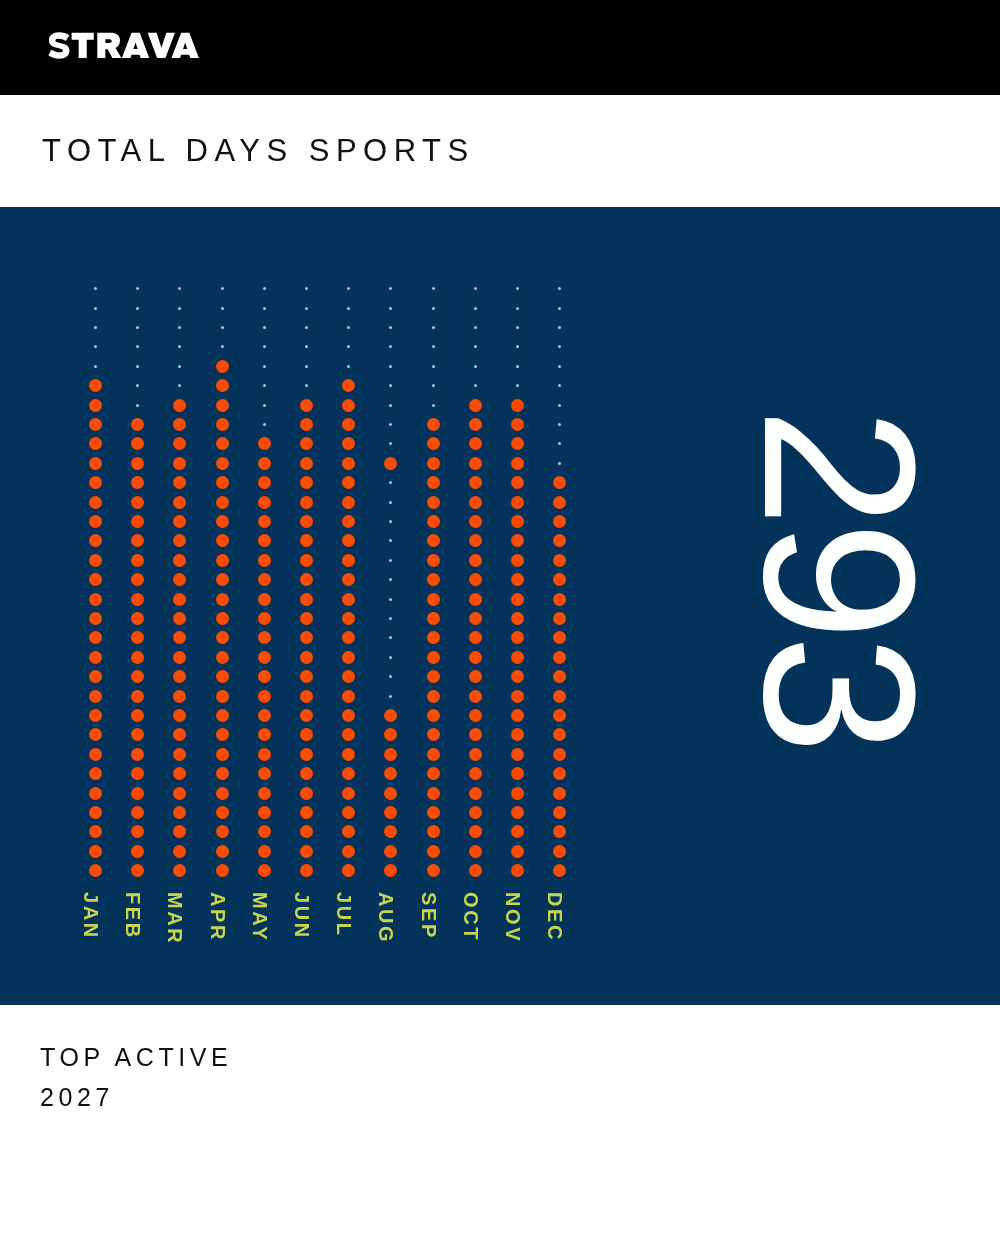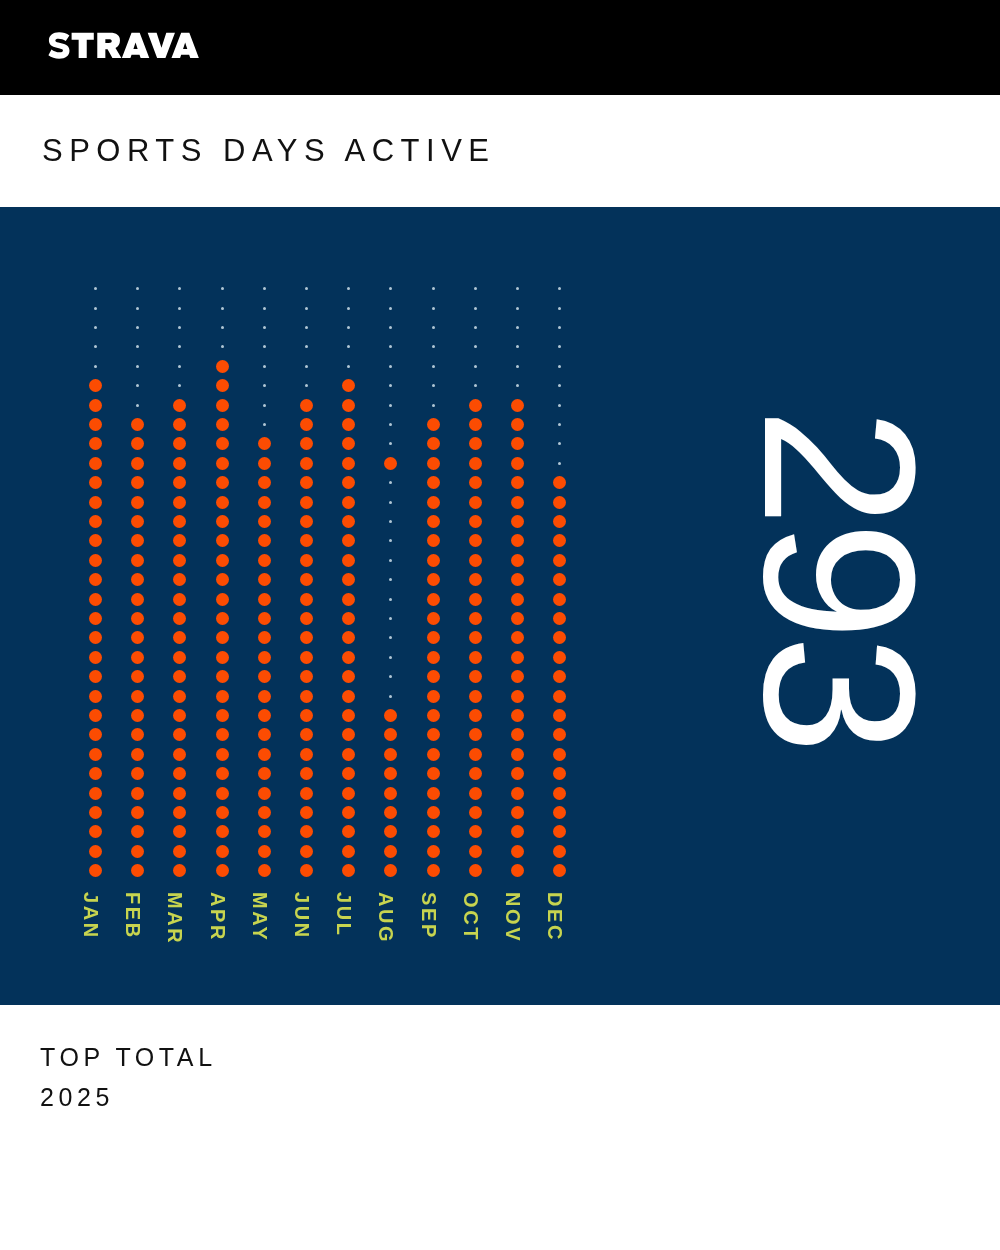--- a/index.html
+++ b/index.html
@@ -94,21 +94,21 @@
         <path d="M39.6 31.8h9.5V10.3h8.3V2.2H31.3v8.1h8.3z"></path>
         <path d="M61.5 31.8H71V21.5h2.6l5.7 10.3h10.6l-7-11.7c3.4-1.7 5.3-4.9 5.3-9 0-5.9-4.2-8.9-11.6-8.9H61.5zm9.5-17.6v-4.6h4.2c2.2 0 3.3.7 3.3 2.3 0 1.6-1.1 2.3-3.3 2.3z"></path>
         <path d="M90.4 31.8h10.1l1.3-3.9h9.4l1.3 3.9h10.2L111.4 2.2h-9.6zm13.6-10.6l2.5-7.7 2.5 7.7z"></path>
         <path d="M131.9 31.8h9.8l11.2-29.6h-10.2l-5.7 17.5-5.7-17.5h-10.5z"></path>
         <path d="M148.8 31.8h10.1l1.3-3.9h9.4l1.3 3.9H181L169.8 2.2h-9.6zm13.6-10.6l2.5-7.7 2.5 7.7z"></path>
       </g>
     </svg>
   </div>
 
   <div id="title-band">
-    <div id="title-text">SPORTS DAYS ACTIVE</div>
+    <div id="title-text">TOTAL DAYS SPORTS</div>
   </div>
 
   <div id="chart-panel">
     <div id="grid-wrap">
         <div class="mlabel" style="left: 16px; top: 613.4px;">JAN</div>
         <div class="col" style="left: 0px; height: 601.4px;">
           <div class="cell" style="top: 0px;">
             <div class="dot-off"></div>
           </div>
           <div class="cell" style="top: 19.4px;">
@@ -1256,17 +1256,17 @@
           </div>
           <div class="cell" style="top: 582px;">
             <div class="dot-on"></div>
           </div>
         </div>
       </div>
     <div id="big-number">293</div>
   </div>
 
   <div id="footer">
-    <div id="footer-title">TOP TOTAL</div>
-    <div id="footer-year">2025</div>
+    <div id="footer-title">TOP ACTIVE</div>
+    <div id="footer-year">2027</div>
 
   </div>
 </div>
 
 </body></html>

